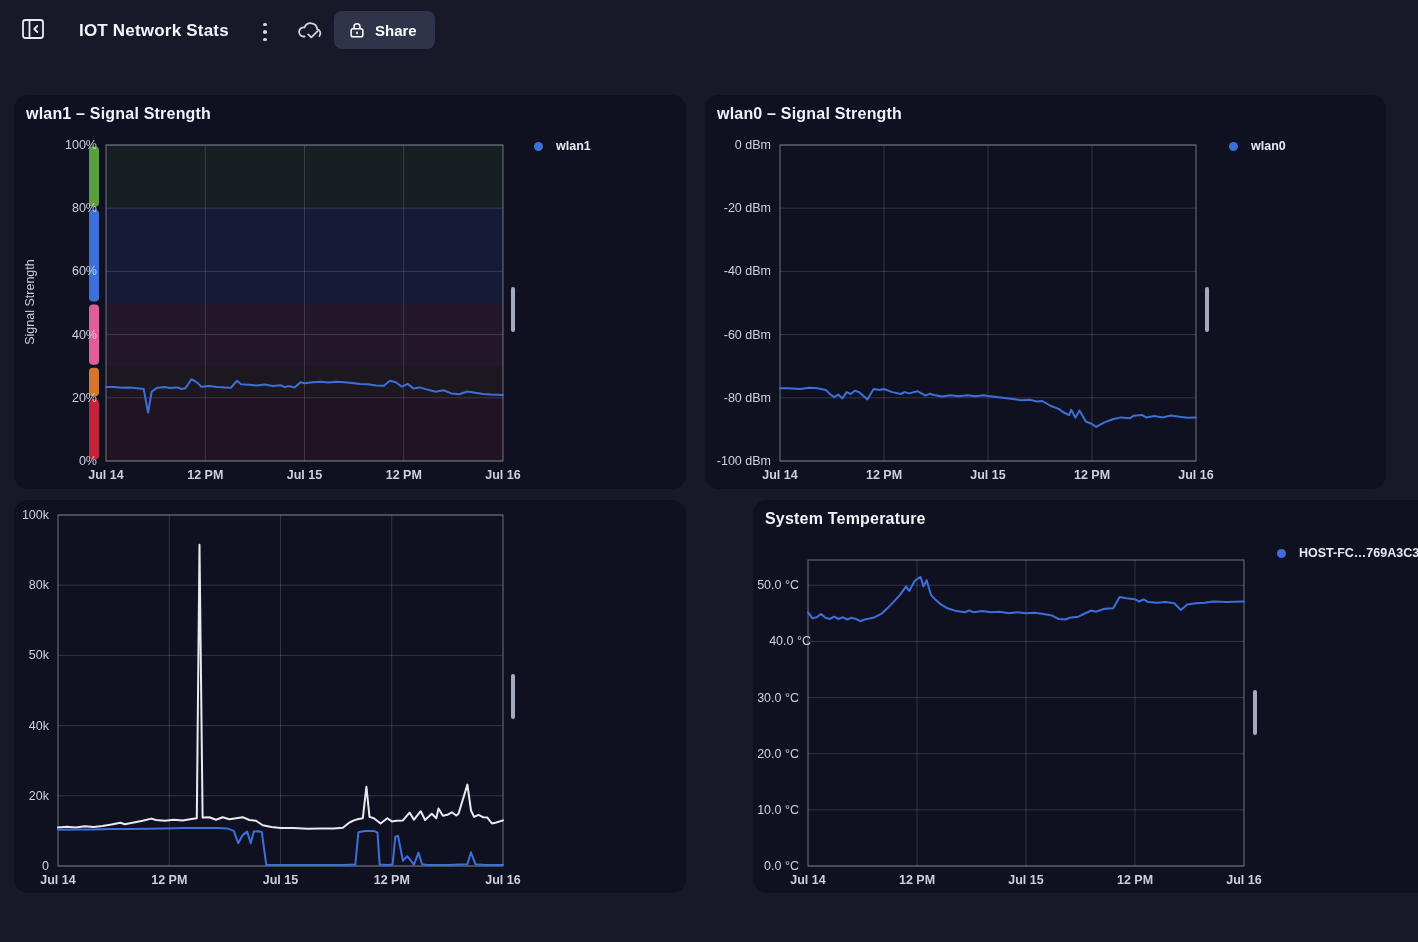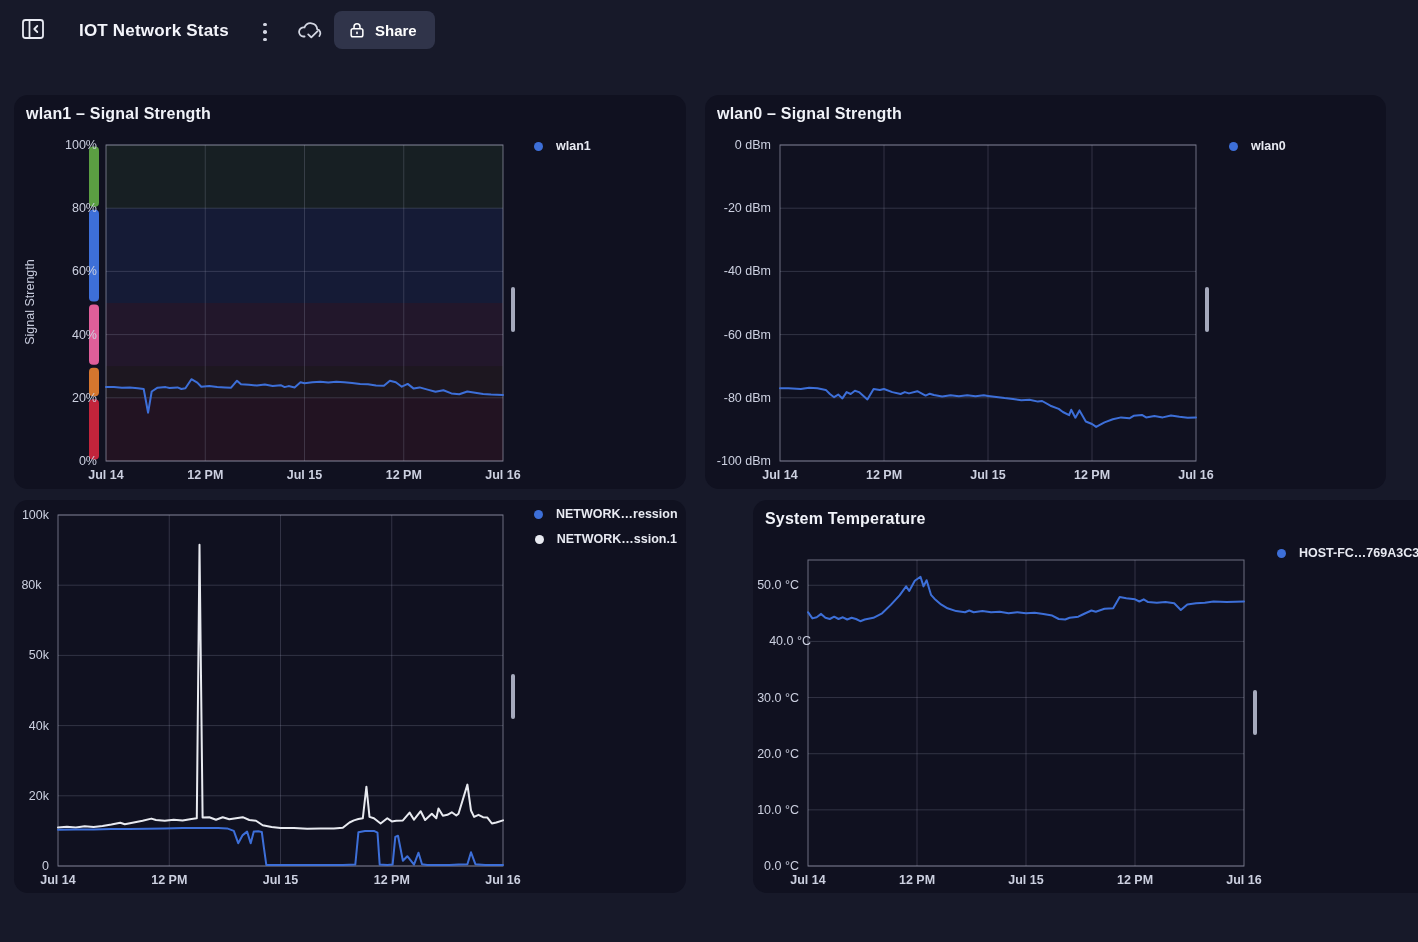--- a/index.html
+++ b/index.html
@@ -41,21 +41,21 @@
     transform:translateY(-50%); white-space:nowrap;
   }
   .tick-x {
     position:absolute; font-size:12.5px; color:#ccd0e0; text-align:center;
     transform:translateX(-50%); white-space:nowrap; font-weight:600;
   }
   .y-axis-label {
     position:absolute; font-size:12.5px; color:#c5c9da; white-space:nowrap;
     transform:rotate(-90deg); transform-origin:center;
   }
-  .legend { position:absolute; display:flex; flex-direction:column; gap:5px;align-items:center; }
+  .legend { position:absolute; display:flex; flex-direction:column; gap:5px; }
   .legend-item { display:flex; align-items:center; gap:13px; height:20px; cursor:pointer; }
   .legend-dot { width:9px; height:9px; border-radius:50%; flex:0 0 auto; }
   .legend-label { font-size:12.5px; font-weight:700; color:#e8eaf2; white-space:nowrap; }
   .scroll-thumb {
     position:absolute; width:4px; height:45px; border-radius:2px;
     background:#b7bbce; opacity:.9; cursor:pointer;
   }
 </style>
 </head>
 <body>
@@ -192,37 +192,27 @@
         <line x1="266.5" y1="15" x2="266.5" y2="366" stroke="rgba(150,155,180,0.25)" stroke-width="1"></line>
         <line x1="377.75" y1="15" x2="377.75" y2="366" stroke="rgba(150,155,180,0.25)" stroke-width="1"></line>
         <rect x="44" y="15" width="445" height="351" fill="none" stroke="rgba(200,205,225,0.5)" stroke-width="1"></rect>
         <path d="M44.0 327.4 L52.9 326.7 L61.8 327.4 L70.7 326.3 L79.6 327.0 L88.5 326.0 L97.4 324.6 L106.3 322.8 L110.8 324.2 L119.7 322.5 L128.6 320.7 L137.4 318.6 L141.9 320.0 L150.8 320.7 L159.7 319.7 L168.6 320.4 L177.5 319.0 L182.8 318.3 L185.5 44.8 L188.6 317.6 L195.3 317.2 L202.0 319.7 L208.7 317.2 L215.3 319.3 L222.0 318.3 L228.7 317.2 L235.3 320.0 L242.0 320.7 L248.7 325.3 L257.6 327.0 L266.5 328.1 L279.9 328.1 L293.2 328.8 L306.6 328.4 L319.9 328.4 L328.8 327.7 L335.5 322.5 L339.9 320.4 L344.4 319.0 L348.8 318.3 L352.4 286.7 L355.5 316.9 L359.9 318.3 L366.6 323.5 L373.3 318.3 L377.8 321.4 L382.2 320.7 L388.9 320.4 L395.6 312.6 L400.0 319.7 L406.7 311.2 L411.1 320.0 L417.8 313.7 L422.3 318.3 L424.5 308.4 L428.9 315.8 L433.4 314.8 L437.8 312.3 L442.3 315.5 L444.5 313.7 L453.4 284.6 L457.0 310.5 L460.1 316.9 L464.5 314.8 L469.0 317.2 L473.4 317.6 L477.9 323.5 L482.3 322.5 L489.0 320.4" fill="none" stroke="#e8eaf0" stroke-width="2" stroke-linejoin="round" stroke-linecap="round"></path>
         <path d="M44.0 329.8 L61.8 329.5 L79.6 329.5 L97.4 329.1 L115.2 329.1 L133.0 328.8 L150.8 328.4 L168.6 328.1 L186.4 328.1 L204.2 328.1 L213.1 328.4 L219.8 330.9 L224.2 343.2 L228.7 335.1 L233.1 331.6 L236.7 343.2 L239.8 331.6 L244.3 331.3 L247.8 332.0 L250.0 348.4 L252.3 364.9 L266.5 364.9 L288.8 364.9 L311.0 364.9 L328.8 364.9 L341.3 364.6 L344.4 332.3 L351.0 330.9 L359.9 330.9 L363.5 332.7 L365.7 364.6 L373.3 364.9 L378.6 364.6 L381.3 336.9 L384.0 335.8 L388.9 360.7 L393.3 356.2 L400.0 364.6 L404.5 352.7 L408.0 364.2 L413.3 364.9 L426.7 364.9 L435.6 364.9 L444.5 364.6 L453.4 364.2 L457.0 352.3 L461.4 364.2 L471.2 364.9 L480.1 364.9 L489.0 364.9" fill="none" stroke="#3d6fd8" stroke-width="2" stroke-linejoin="round" stroke-linecap="round"></path>
       </svg>
       <div class="tick-y" style="left: 0px; width: 35px; top: 366px;">0</div>
       <div class="tick-y" style="left: 0px; width: 35px; top: 295.8px;">20k</div>
       <div class="tick-y" style="left: 0px; width: 35px; top: 225.6px;">40k</div>
       <div class="tick-y" style="left: 0px; width: 35px; top: 155.4px;">50k</div>
-      <div class="tick-y" style="left: 0px; width: 35px; top: 85.2px; text-align: center;">80k</div>
+      <div class="tick-y" style="left: 0px; width: 35px; top: 85.2px;">80k</div>
       <div class="tick-y" style="left: 0px; width: 35px; top: 15px;">100k</div>
       <div class="tick-x" style="left: 44px; top: 373px;">Jul 14</div>
       <div class="tick-x" style="left: 155.25px; top: 373px;">12 PM</div>
       <div class="tick-x" style="left: 266.5px; top: 373px;">Jul 15</div>
       <div class="tick-x" style="left: 377.75px; top: 373px;">12 PM</div>
       <div class="tick-x" style="left: 489px; top: 373px;">Jul 16</div>
-    </div>
-  <div class="legend" style="left:520px; top:4px;">
-      <div class="legend-item">
-        <span class="legend-dot" style="background: rgb(61, 111, 216);"></span>
-        <span class="legend-label">NETWORK…ression</span>
-      </div>
-      <div class="legend-item">
-        <span class="legend-dot" style="background: rgb(232, 234, 240);"></span>
-        <span class="legend-label">NETWORK…ssion.1</span>
-      </div>
     </div>
   <div class="scroll-thumb" style="left:497px; top:174px;"></div>
 </div>
 
 <div class="panel" style="left:705px; top:500px; width:681px; height:393px;margin-left:48px;">
   <div class="panel-title">System Temperature</div>
   <div class="plot-layer">
       <svg width="681" height="393">
         <line x1="55" y1="366" x2="491" y2="366" stroke="rgba(150,155,180,0.25)" stroke-width="1"></line>
         <line x1="55" y1="309.8532110091743" x2="491" y2="309.8532110091743" stroke="rgba(150,155,180,0.25)" stroke-width="1"></line>

